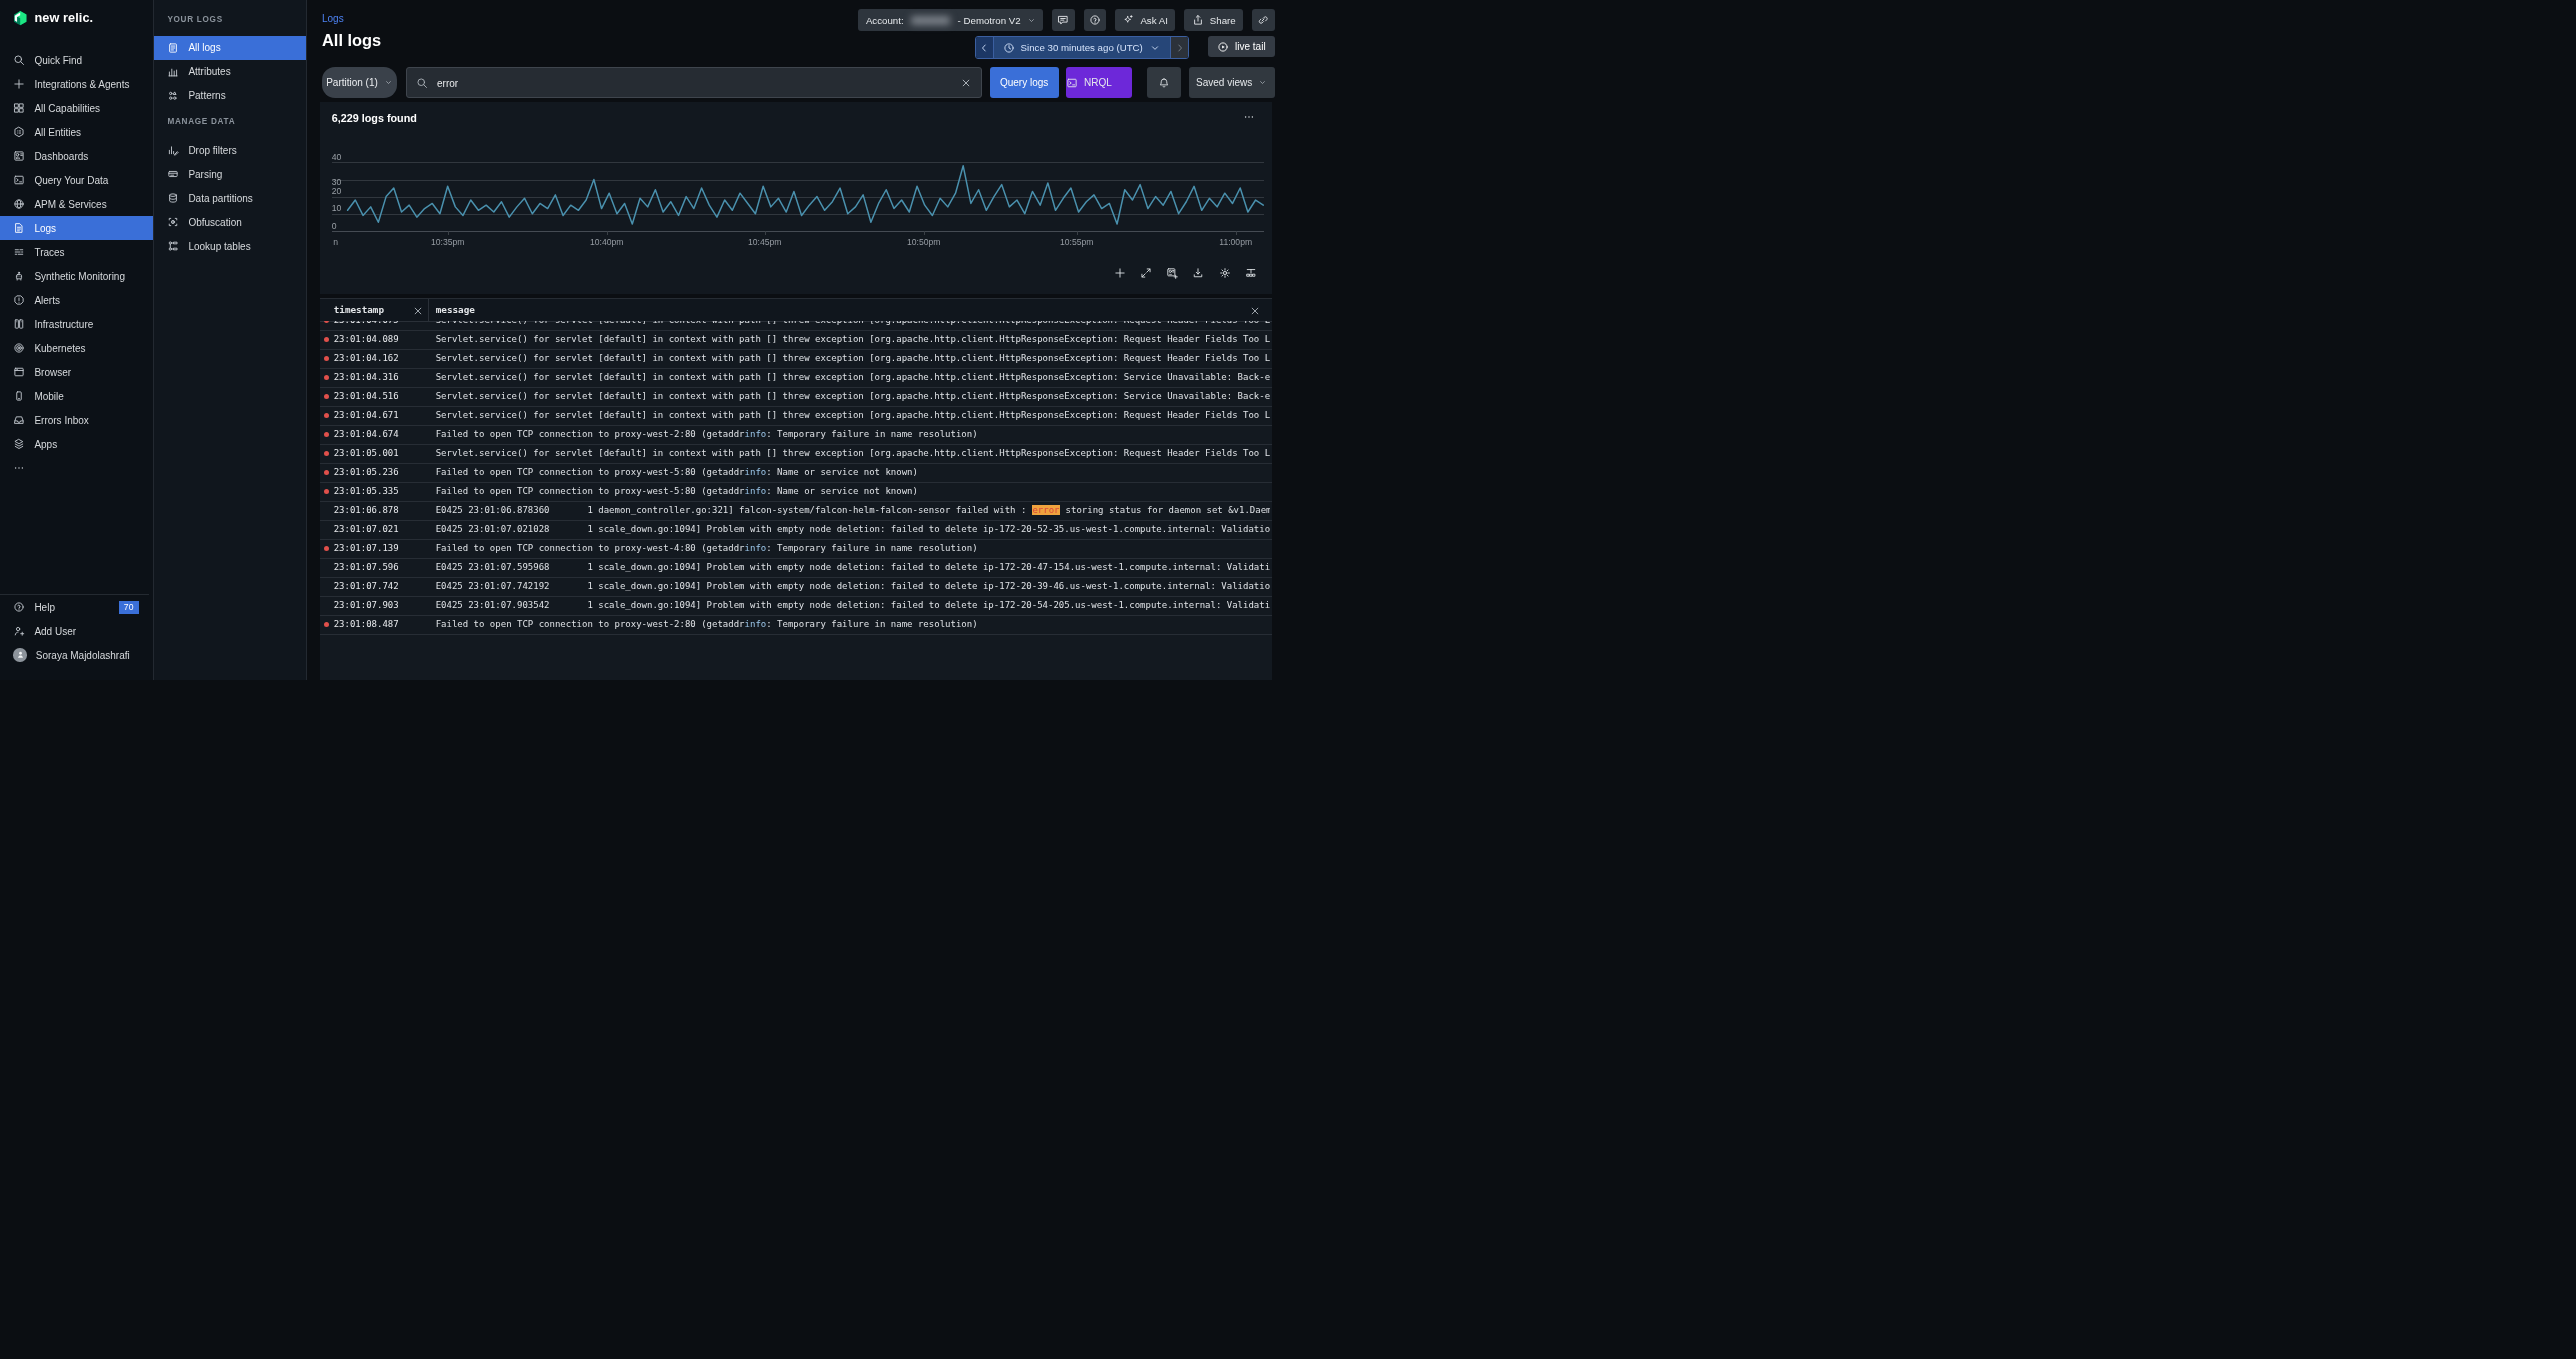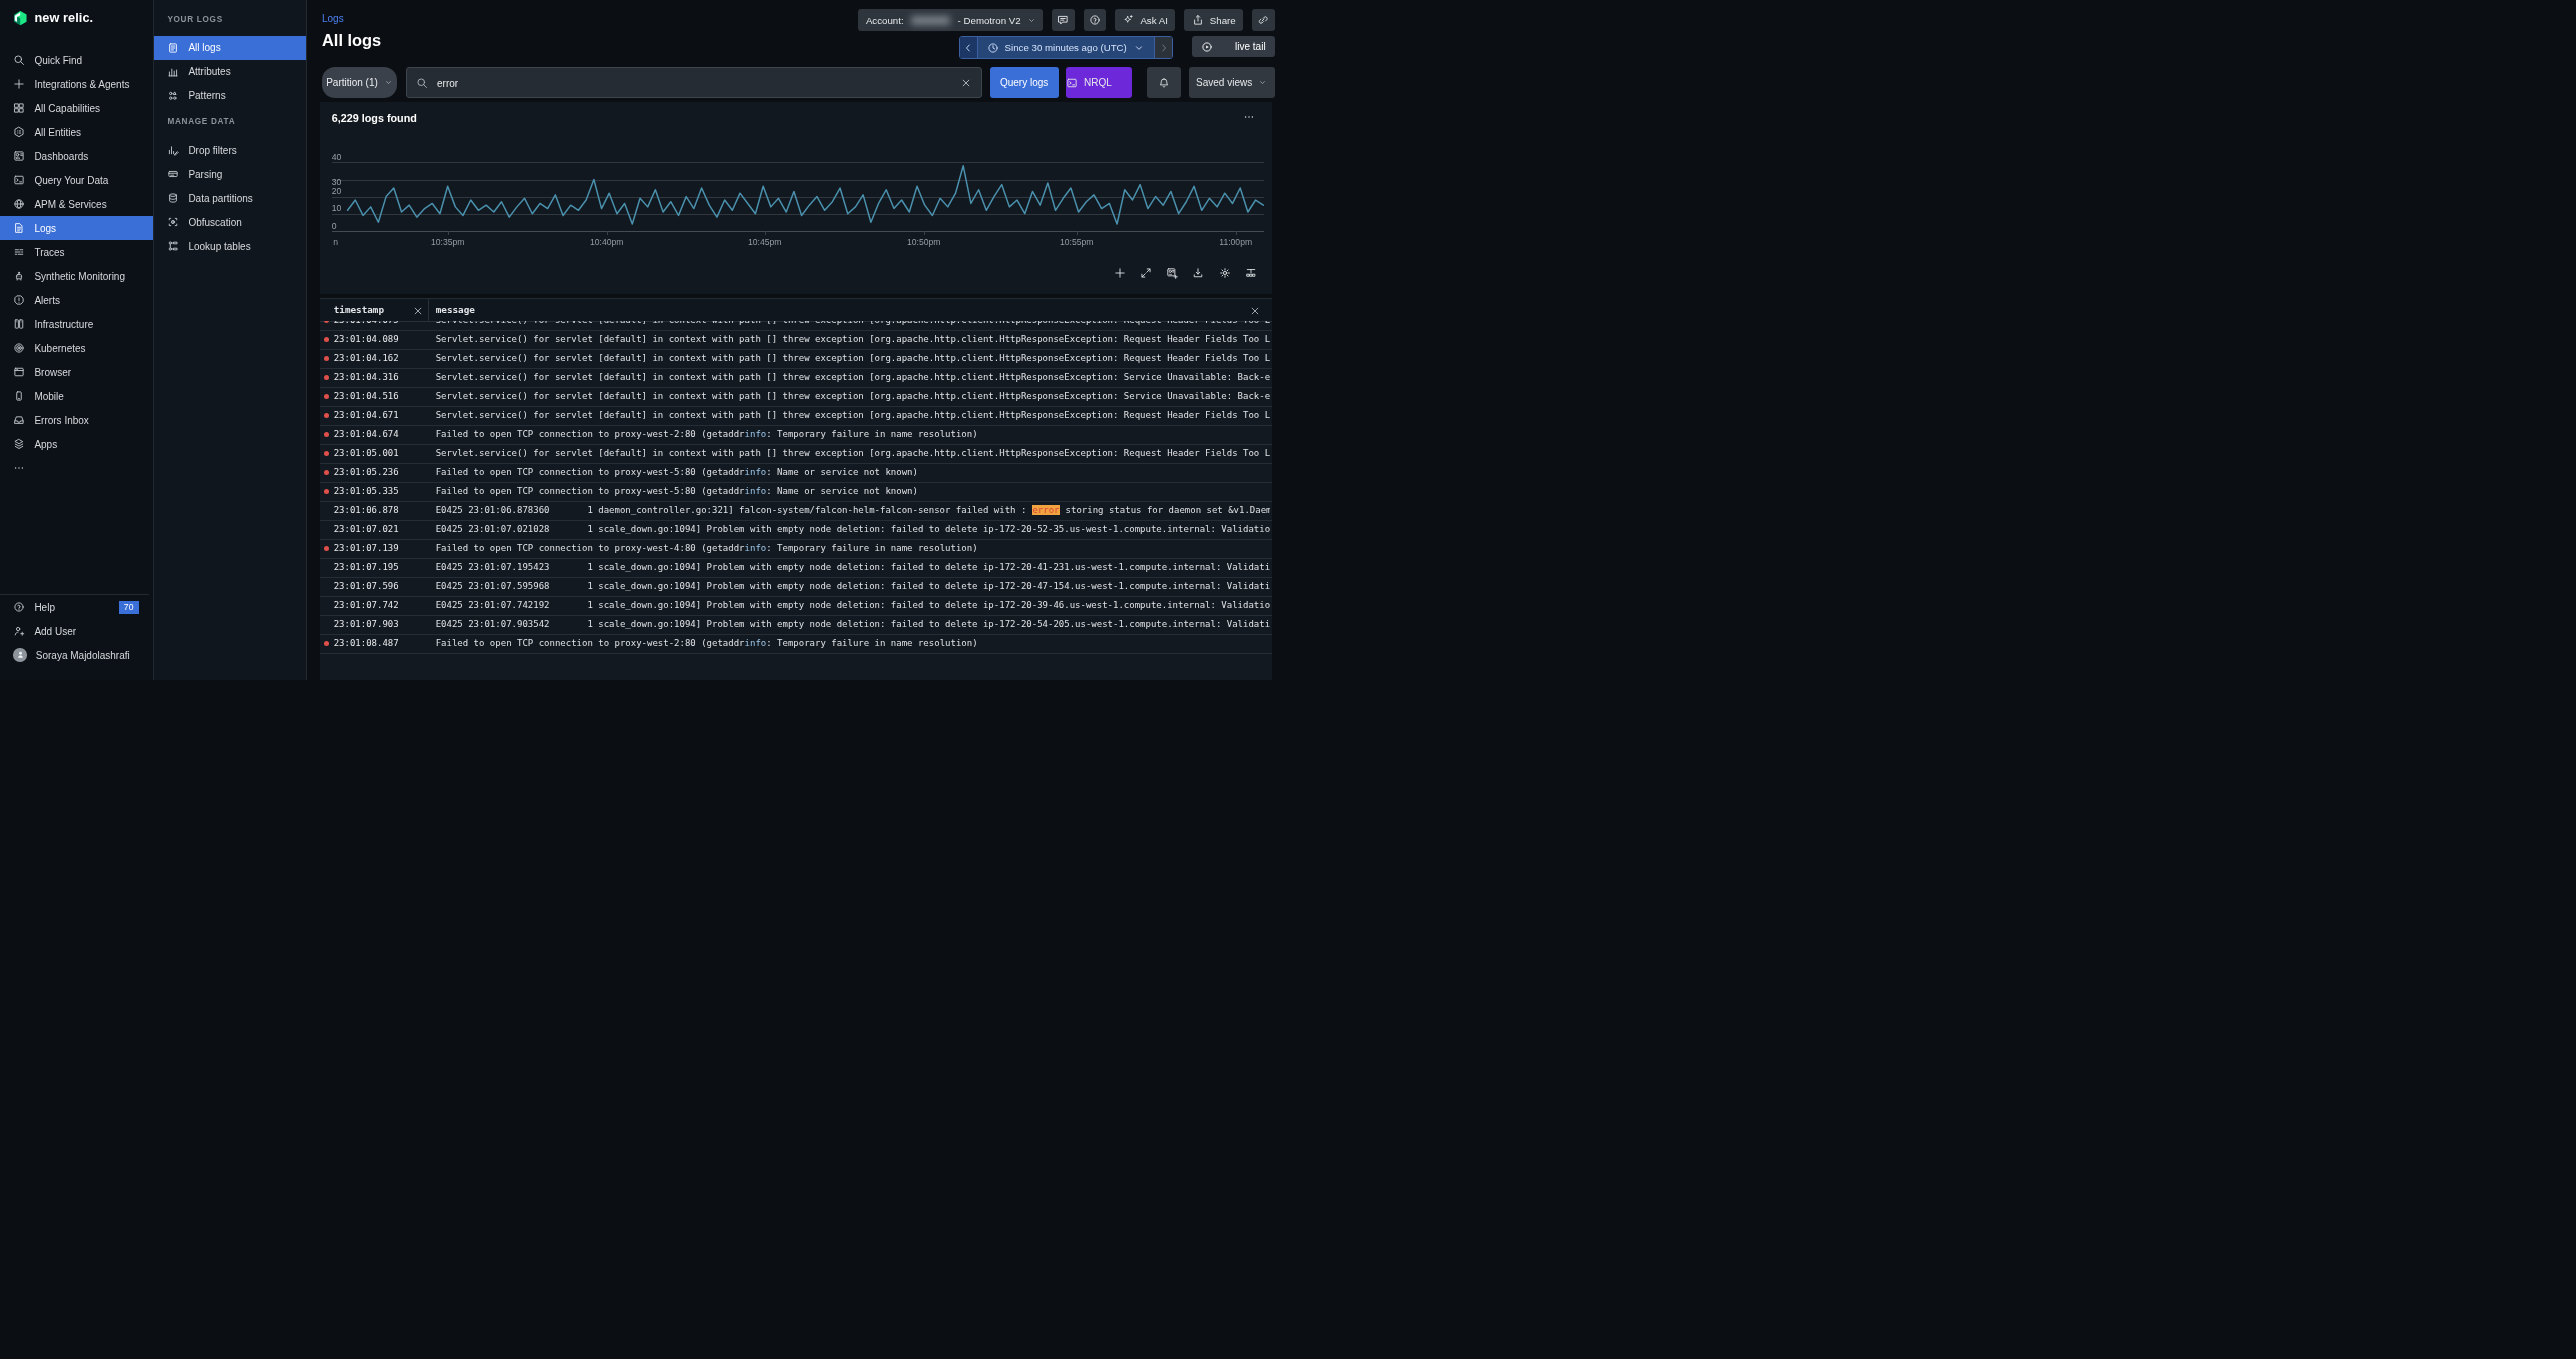--- a/index.html
+++ b/index.html
@@ -38,21 +38,21 @@
   .tbtn{height:22.4px;display:inline-flex;align-items:center;gap:6px;background:#2e353d;border-radius:3px;padding:0 7.5px;font-size:9.7px;color:#e6e9ec;cursor:pointer;box-sizing:border-box;}
   .tbtn.sq{width:22.4px;padding:0;justify-content:center;}
   .blur-blob{display:inline-block;width:39px;height:9px;background:#7a8088;border-radius:1.5px;filter:blur(3.7px);margin:0 1.5px;}
   .chev{color:#b9bfc6;}
   .time-row{position:absolute;top:36px;right:13.4px;display:flex;gap:18.6px;height:21px;}
   .timegroup{display:flex;height:21px;border:0.7px solid #3b5fa0;border-radius:3px;overflow:hidden;}
   .seg{display:inline-flex;align-items:center;justify-content:center;cursor:pointer;box-sizing:border-box;}
   .seg-left{width:18px;background:#1c3765;color:#cfe0fa;border-right:0.7px solid #3b5fa0;}
   .seg-main{background:#264678;color:#d5e3fb;padding:0 9px;gap:6px;font-size:9.7px;}
   .seg-right{width:18.6px;background:#2c323a;color:#7a828b;border-left:0.7px solid #3b5fa0;}
-  .livetail{height:21px;display:inline-flex;align-items:center;gap:22px;background:#343b44;border-radius:3px;padding:0 9px;font-size:10px;color:#fff;cursor:pointer;}
+  .livetail{height:21px;display:inline-flex;align-items:center;gap:6px;background:#343b44;border-radius:3px;padding:0 9px;font-size:10px;color:#fff;cursor:pointer;}
   
   .filter-row{position:absolute;left:15px;right:13.4px;top:67px;height:31px;display:flex;align-items:center;}
   .pbtn{height:31px;display:inline-flex;align-items:center;gap:6px;border-radius:3px;font-size:10px;cursor:pointer;box-sizing:border-box;}
   .partition{width:75px;background:#3a414a;color:#eceef1;justify-content:center;margin-right:9px;border-radius:13px;}
   .searchbox{position:relative;height:31px;flex:1;background:#262c33;border:0.7px solid #3f454d;border-radius:3px;box-sizing:border-box;margin-right:7.5px;}
   .searchbox .ic.mag{position:absolute;left:9px;top:9px;color:#aeb4bb;}
   .searchbox input{position:absolute;left:28px;right:30px;top:0;height:100%;background:transparent;border:none;outline:none;color:#e8eaec;font-size:10px;font-family:"Liberation Sans",sans-serif;}
   .searchbox .clear{position:absolute;right:9px;top:9px;color:#b9bfc6;cursor:pointer;}
   .qbtn{background:#3a6fd8;color:#fff;width:69px;justify-content:center;margin-right:7.5px;}
   .nrqlbtn{background:#6d28d9;color:#e6e9ec;width:66px;justify-content:flex-start;margin-right:15px;}
@@ -719,24 +719,20 @@
             <div class="lrow">
               <span class="ts">23:01:07.021</span>
               <span class="msg">E0425 23:01:07.021028       1 scale_down.go:1094] Problem with empty node deletion: failed to delete ip-172-20-52-35.us-west-1.compute.internal: Validatio</span>
             </div>
             <div class="lrow">
               <span class="dot"></span>
               <span class="ts">23:01:07.139</span>
               <span class="msg">Failed to open TCP connection to proxy-west-4:80 (getaddr<span class="tk-info">info</span>: Temporary failure in name resolution)</span>
             </div>
             <div class="lrow">
-              <span class="ts">23:01:07.195</span>
-              <span class="msg">E0425 23:01:07.195423       1 scale_down.go:1094] Problem with empty node deletion: failed to delete ip-172-20-41-231.us-west-1.compute.internal: Validati</span>
-            </div>
-            <div class="lrow">
               <span class="ts">23:01:07.596</span>
               <span class="msg">E0425 23:01:07.595968       1 scale_down.go:1094] Problem with empty node deletion: failed to delete ip-172-20-47-154.us-west-1.compute.internal: Validati</span>
             </div>
             <div class="lrow">
               <span class="ts">23:01:07.742</span>
               <span class="msg">E0425 23:01:07.742192       1 scale_down.go:1094] Problem with empty node deletion: failed to delete ip-172-20-39-46.us-west-1.compute.internal: Validatio</span>
             </div>
             <div class="lrow">
               <span class="ts">23:01:07.903</span>
               <span class="msg">E0425 23:01:07.903542       1 scale_down.go:1094] Problem with empty node deletion: failed to delete ip-172-20-54-205.us-west-1.compute.internal: Validati</span>

